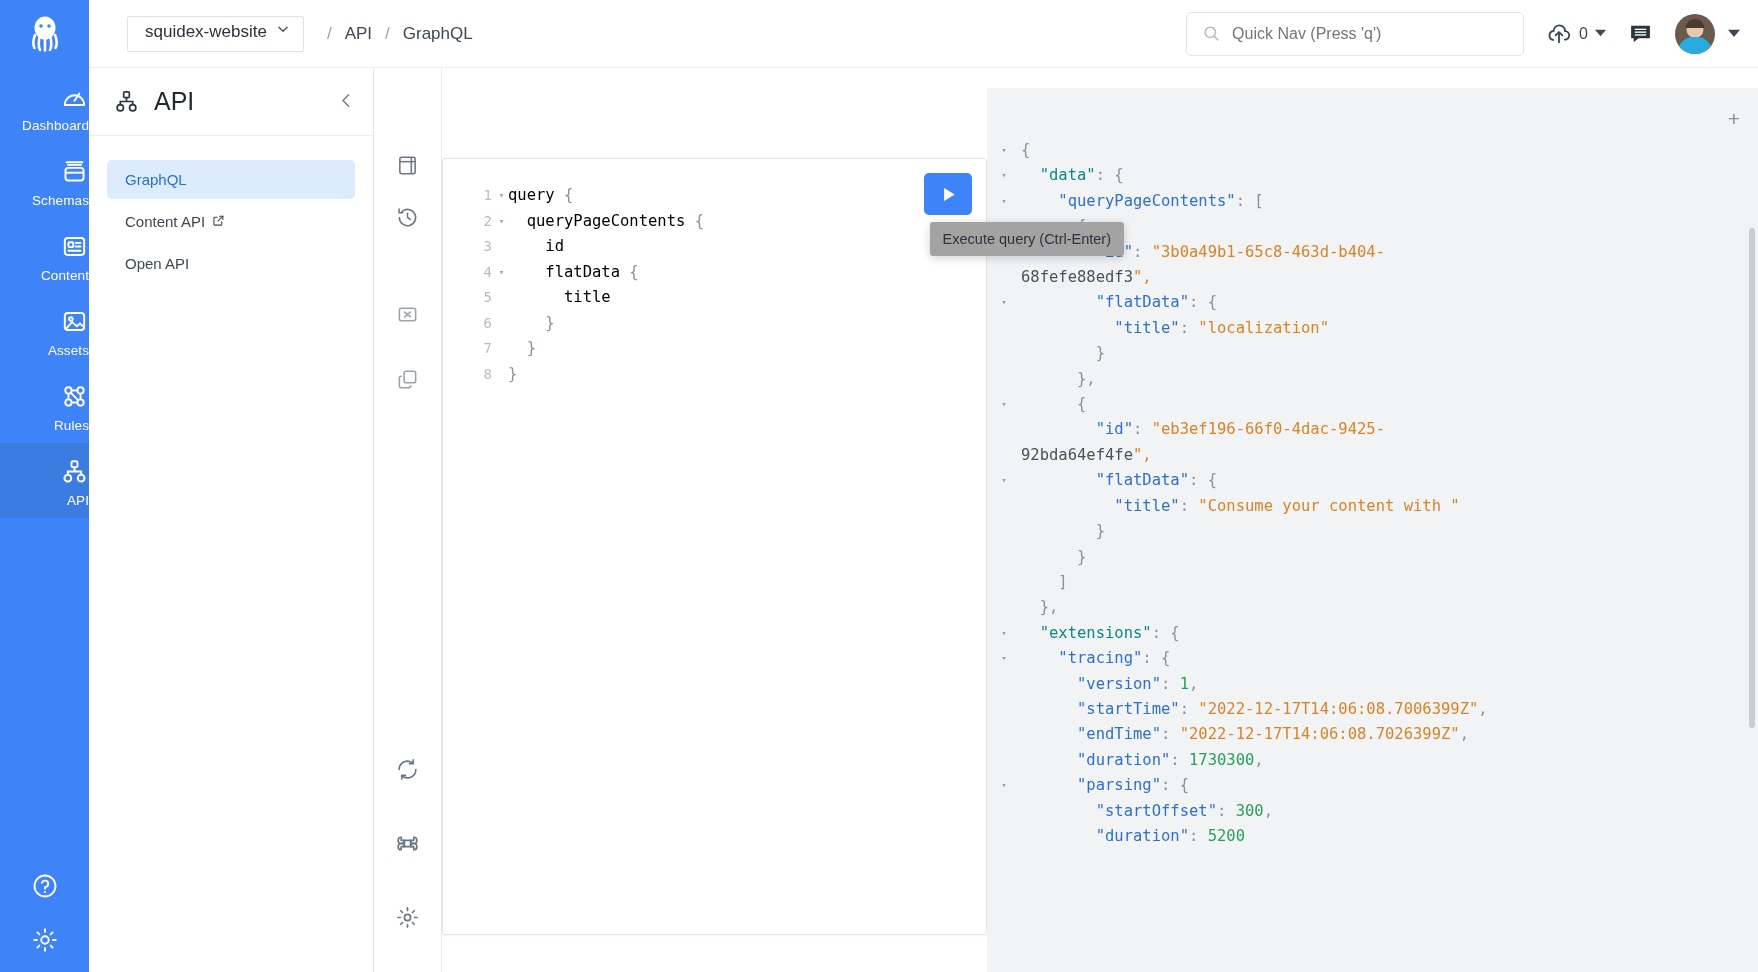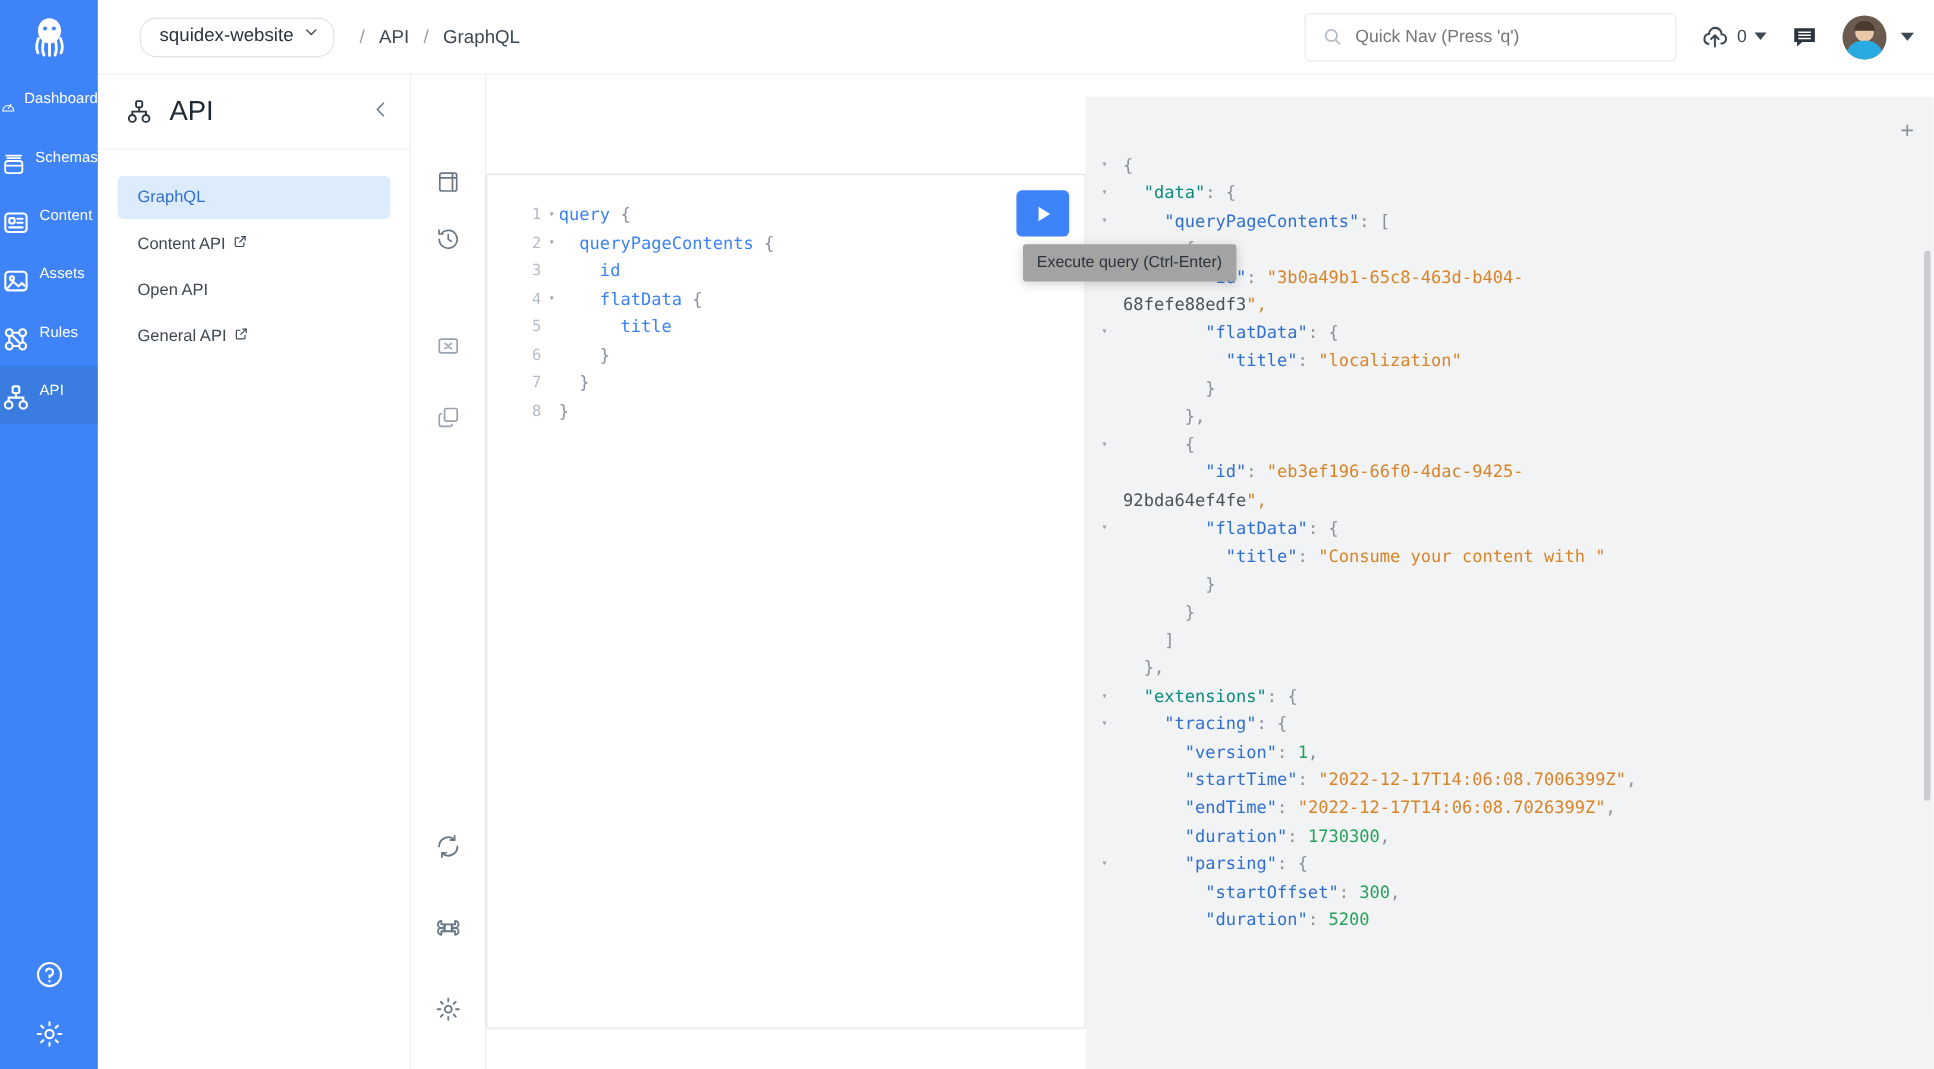--- a/index.html
+++ b/index.html
@@ -16,21 +16,21 @@
     width: 89px; height: 972px; flex: 0 0 89px;
     background: #3f83f8;
     display: flex; flex-direction: column; align-items: center;
   }
   .rail-logo {
     height: 68px; width: 100%;
     display: flex; align-items: center; justify-content: center;
   }
   .rail-item {
     width: 100%; padding: 14px 0 10px;
-    display: flex; flex-direction: row; align-items: flex-start;
+    display: flex; flex-direction: column; align-items: flex-end;
     gap: 7px; cursor: pointer;
     color: #ffffff;
   }
   .rail-item.active { background: #3b7ce0; }
   .rail-item .lbl { font-size: 13.5px; color: #ffffff; letter-spacing: .1px; }
   .rail-spacer { flex: 1 1 auto; }
   .rail-bottom { width: 100%; padding-bottom: 18px; display: flex; flex-direction: column; align-items: center; gap: 26px; }
   .rail svg { display: block; }
 
   
@@ -82,21 +82,21 @@
     flex: 1 1 auto; padding: 24px 0 0 0; position: relative; overflow: hidden;
     font-family: "DejaVu Sans Mono", monospace;
     font-size: 15.5px; line-height: 25.5px;
   }
   .cline { display: flex; white-space: pre; }
   .gut {
     width: 52px; flex: 0 0 52px; text-align: right; padding-right: 3px;
     color: #b6bcc4; font-size: 14px; user-select: none;
   }
   .fold { width: 13px; flex: 0 0 13px; color: #9aa3ad; font-size: 9px; line-height: 25.5px; text-align: center; }
-  .ctxt { color: #3b82f6; }
+  .ctxt { color: #000000; }
   .punc { color: #8b9199; }
 
   .run-btn {
     position: absolute; top: 14px; right: 14px;
     width: 48px; height: 42px; border-radius: 5px;
     background: #3f83f8; border: none; cursor: pointer;
     display: flex; align-items: center; justify-content: center;
   }
   .tooltip {
     position: absolute; top: 63px; right: -138px;
@@ -238,21 +238,21 @@
           <path d="M12 2.8 v2.4 M12 18.8 v2.4 M2.8 12 h2.4 M18.8 12 h2.4 M5.5 5.5 l1.7 1.7 M16.8 16.8 l1.7 1.7 M18.5 5.5 l-1.7 1.7 M7.2 16.8 l-1.7 1.7" stroke-linecap="round"></path>
         </svg>
       </div>
     </div>
   </div>
 
   <div style="flex:1 1 auto; display:flex; flex-direction:column; min-width:0;">
 
     <div style="height:68px; flex:0 0 68px; display:flex; align-items:center; padding:0 18px 0 38px; background:#ffffff; border-bottom:1px solid #eceef1;">
 
-      <div style="display:flex; gap:9px; border:1px solid #dfe2e6; border-radius:15px; padding:5px 13px 9px 17px; cursor:pointer;">
+      <div style="display:flex; gap:9px; border:1px solid #dfe2e6; border-radius:2px; padding:5px 13px 9px 17px; cursor:pointer;">
         <span style="font-size:17px; color:#2b333c;">squidex-website</span>
         <svg width="14" height="14" viewBox="0 0 24 24" fill="none" stroke="#4a5159" stroke-width="2.4">
           <path d="M5 9 L12 16 L19 9" stroke-linecap="round" stroke-linejoin="round"></path>
         </svg>
       </div>
 
       <div style="display:flex; align-items:center; gap:13px; margin-left:23px;">
         <span style="font-size:17px; color:#9aa3ad;">/</span>
         <span style="font-size:17px; color:#3d4852;">API</span>
         <span style="font-size:17px; color:#9aa3ad;">/</span>
@@ -328,30 +328,20 @@
             <span class="ext-icon">
               <svg width="13" height="13" viewBox="0 0 24 24" fill="none" stroke="#3d4852" stroke-width="2">
                 <path d="M14 4 H20 V10" stroke-linecap="round" stroke-linejoin="round"></path>
                 <path d="M20 4 L11 13" stroke-linecap="round"></path>
                 <path d="M18 14.5 V19 A1.5 1.5 0 0 1 16.5 20.5 H5 A1.5 1.5 0 0 1 3.5 19 V7.5 A1.5 1.5 0 0 1 5 6 H9.5" stroke-linecap="round" stroke-linejoin="round"></path>
               </svg>
             </span>
           </div>
           <div class="nav-link">
             <span>Open API</span>
-          </div>
-          <div class="nav-link">
-            <span>General API</span>
-            <span class="ext-icon">
-              <svg width="13" height="13" viewBox="0 0 24 24" fill="none" stroke="#3d4852" stroke-width="2">
-                <path d="M14 4 H20 V10" stroke-linecap="round" stroke-linejoin="round"></path>
-                <path d="M20 4 L11 13" stroke-linecap="round"></path>
-                <path d="M18 14.5 V19 A1.5 1.5 0 0 1 16.5 20.5 H5 A1.5 1.5 0 0 1 3.5 19 V7.5 A1.5 1.5 0 0 1 5 6 H9.5" stroke-linecap="round" stroke-linejoin="round"></path>
-              </svg>
-            </span>
           </div>
         </div>
       </div>
 
       <div class="main">
 
         <div class="tools">
           <div class="tool">
             <svg width="23" height="23" viewBox="0 0 24 24" fill="none" stroke="#6b7785" stroke-width="1.6">
               <rect x="4" y="3.5" width="16" height="17" rx="2"></rect>

